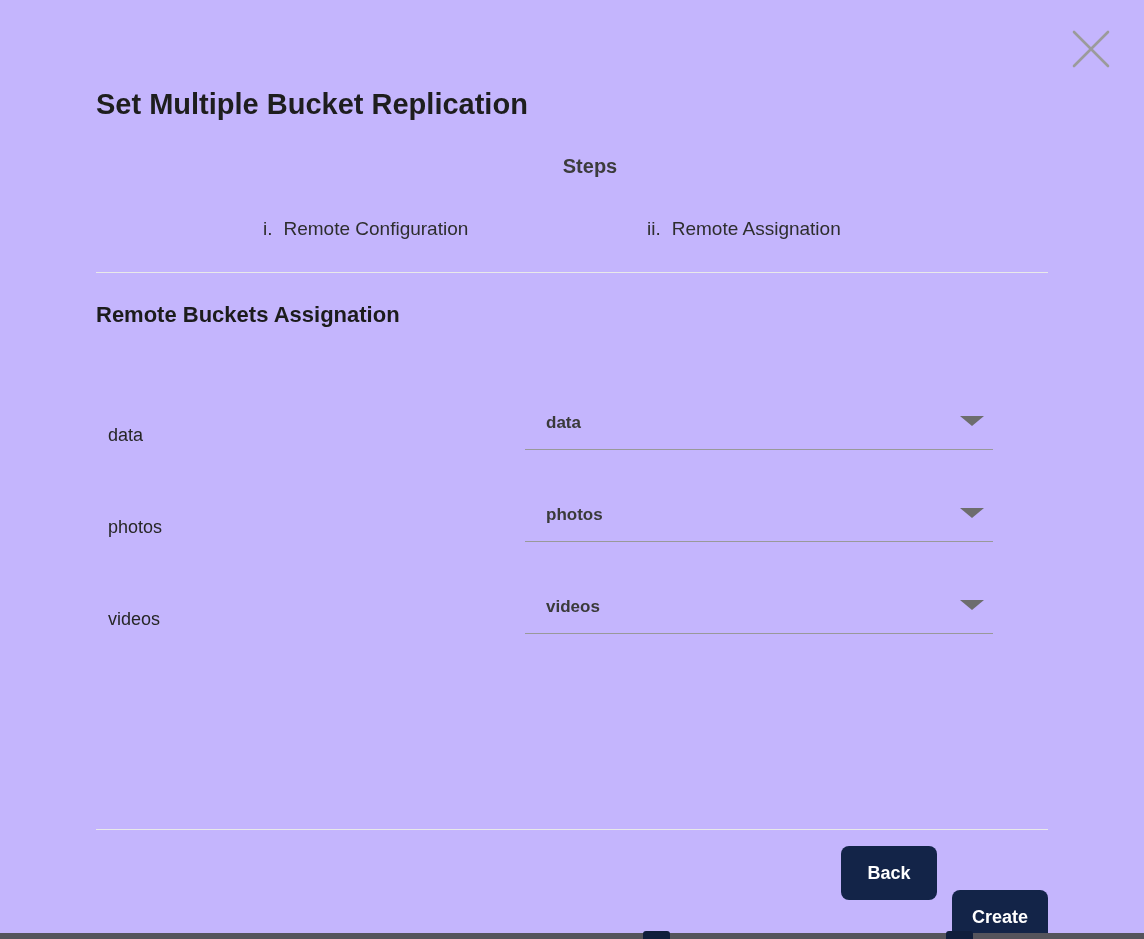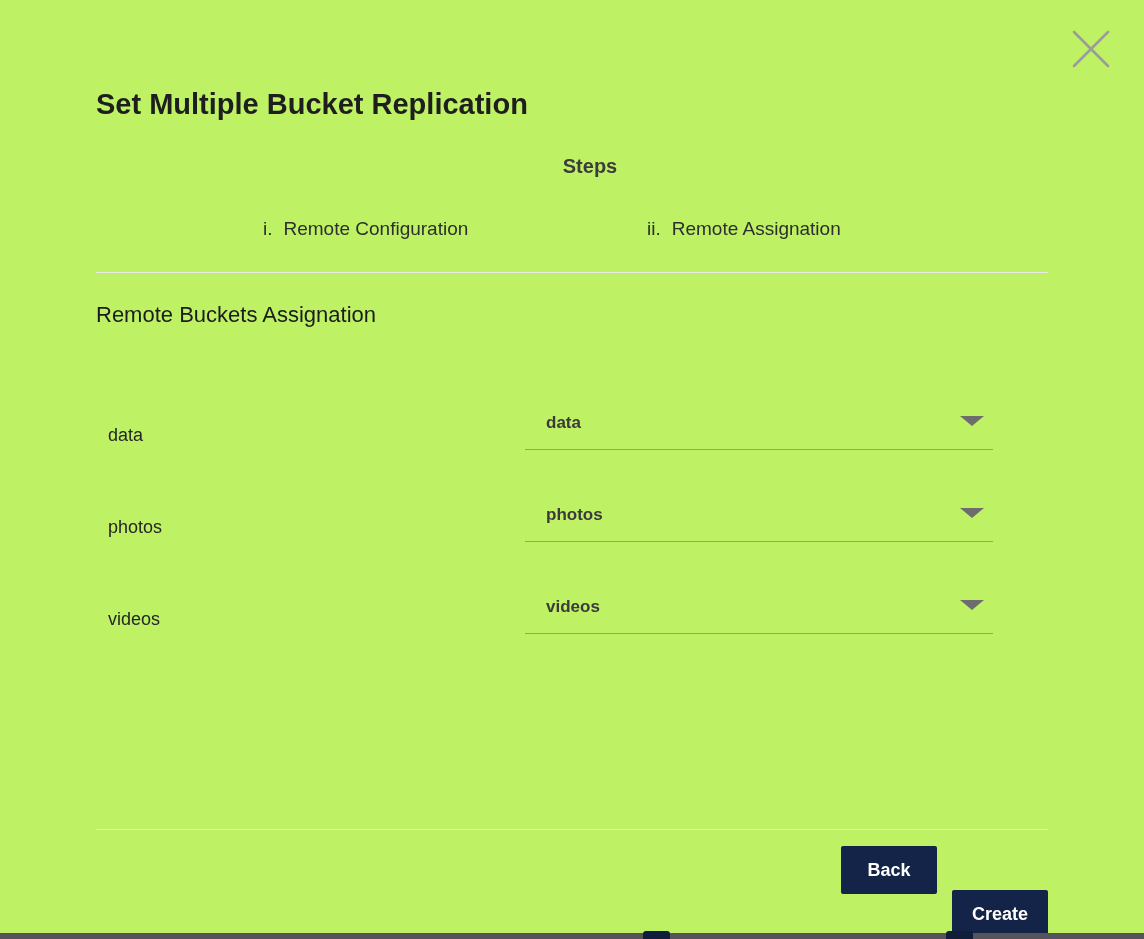--- a/index.html
+++ b/index.html
@@ -3,21 +3,21 @@
 <meta charset="utf-8">
 <style>
   * { margin: 0; padding: 0; box-sizing: border-box; }
   html, body { background: #ffffff; }
   body { font-family: "Liberation Sans", sans-serif; }
 
   .page {
     position: relative;
     width: 1144px;
     height: 939px;
-    background: #bef264;
+    background: #c4b5fd;
     overflow: hidden;
   }
 
   .close-btn {
     position: absolute;
     left: 1070px;
     top: 30px;
     width: 42px;
     height: 42px;
     cursor: pointer;
@@ -66,21 +66,21 @@
     background: #e9e9e9;
   }
   .divider-steps { top: 272px; }
   .divider-footer { top: 829px; }
 
   .section-heading {
     position: absolute;
     left: 96px;
     top: 302px;
     font-size: 22px;
-    font-weight: 400;
+    font-weight: 700;
     color: #1c1c1c;
   }
 
   .section-desc {
     position: absolute;
     left: 96px;
     top: 363px;
     font-size: 17px;
     color: #5a5a5a;
   }
@@ -128,24 +128,24 @@
     height: 0;
     border-left: 12px solid transparent;
     border-right: 12px solid transparent;
     border-top: 10px solid #6d6d6d;
   }
 
   .footer-btn {
     position: absolute;
     top: 846px;
     width: 96px;
-    height: 48px;
+    height: 54px;
     background: #132448;
     border: none;
-    border-radius: 2px;
+    border-radius: 8px;
     color: #ffffff;
     font-family: "Liberation Sans", sans-serif;
     font-size: 18px;
     font-weight: 600;
     cursor: pointer;
     display: flex;
     align-items: center;
     justify-content: center;
   }
   .back-btn { left: 841px; }

